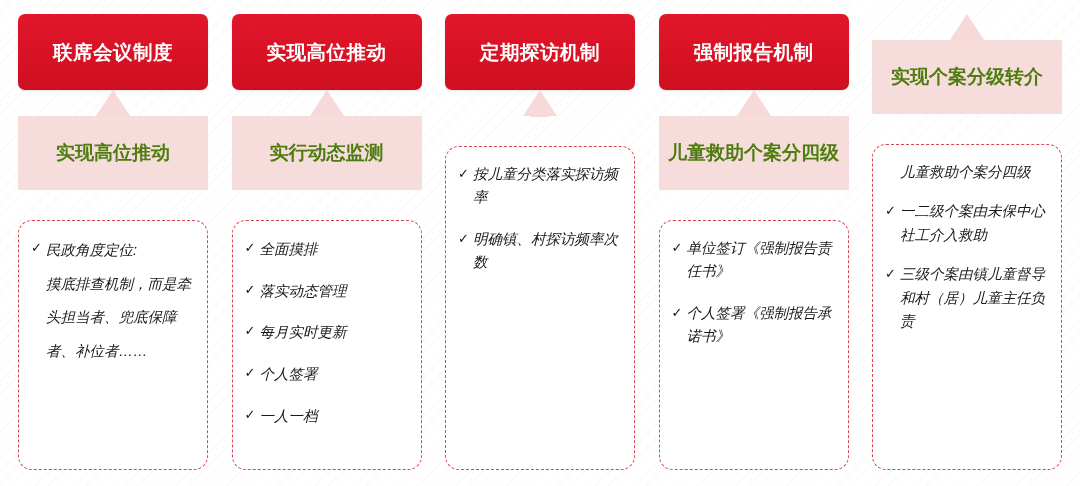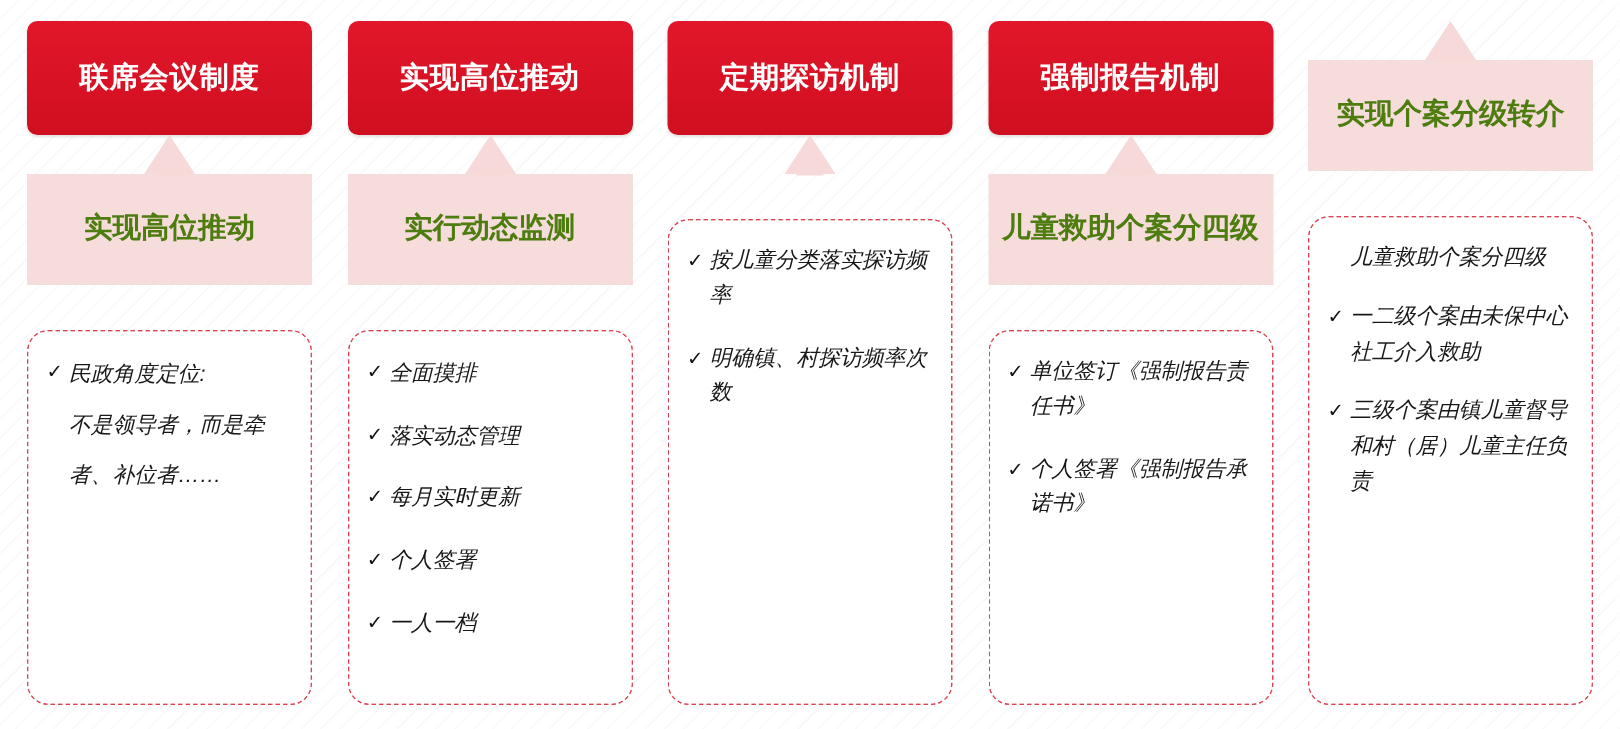--- a/index.html
+++ b/index.html
@@ -160,21 +160,25 @@
     <div class="band">实现高位推动</div>
     <div class="gap"></div>
     <div class="card">
       <ul class="bullets">
         <li class="bullet">
           <span class="tick">✓</span>
           <span class="btext">民政角度定位:</span>
         </li>
         <li class="bullet">
           <span class="tick hidden"></span>
-          <span class="btext">不是领导者，而是牵</span>
+          <span class="btext">摸底排查机制，而是牵</span>
+        </li>
+        <li class="bullet">
+          <span class="tick hidden"></span>
+          <span class="btext">头担当者、兜底保障</span>
         </li>
         <li class="bullet">
           <span class="tick hidden"></span>
           <span class="btext">者、补位者……</span>
         </li>
       </ul>
     </div>
   </div>
 
   <div class="column col-2">

